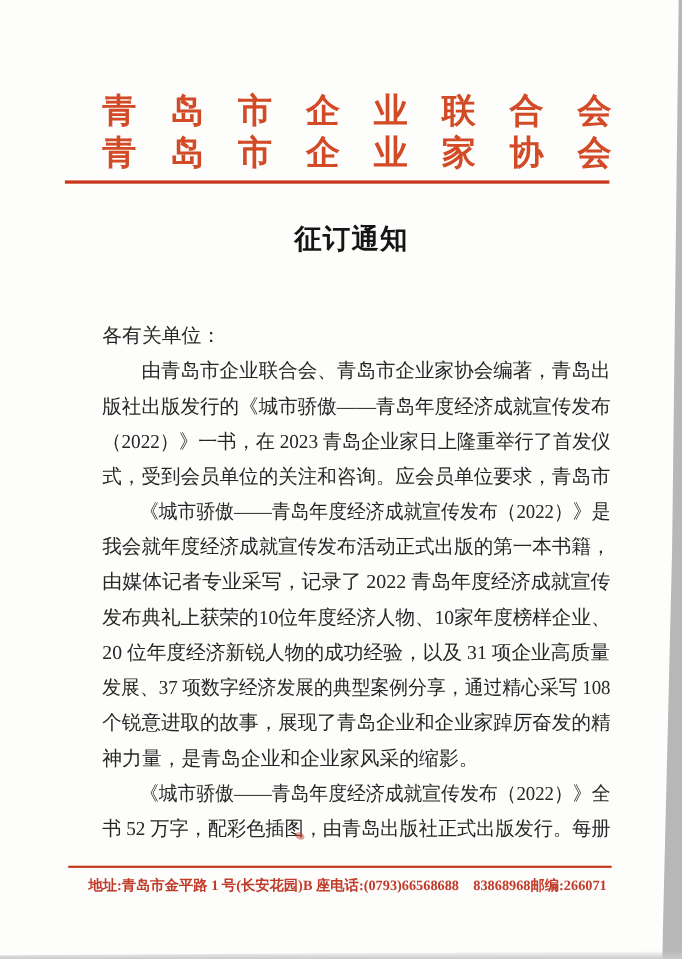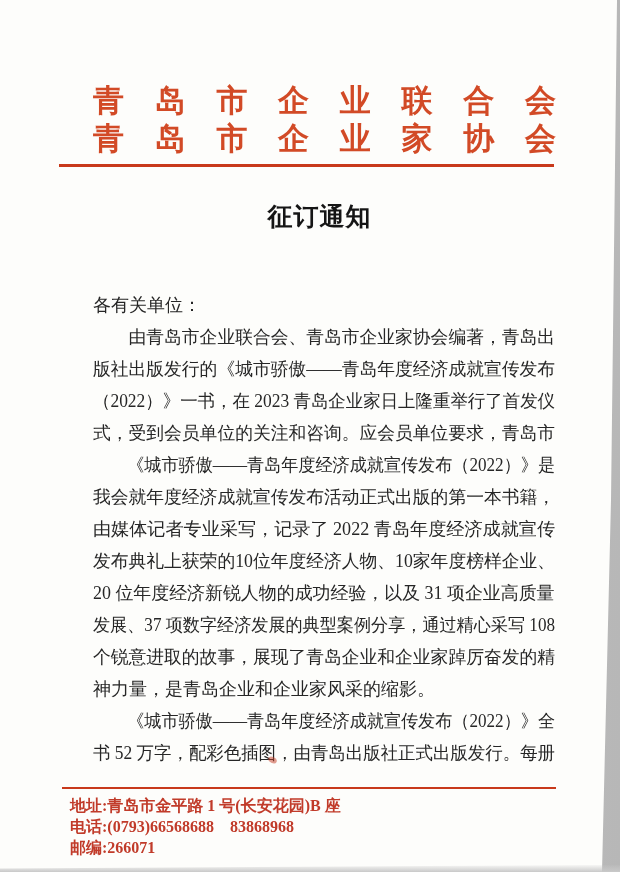--- a/index.html
+++ b/index.html
@@ -39,23 +39,22 @@
     font-size:18px;color:#262626;
   }
   .ln{
     display:table;white-space:nowrap;line-height:32px;
     transform-origin:0 50%;
   }
 
   .footer{
     position:absolute;left:70px;top:796px;width:492px;
     display:flex;justify-content:center;
-    font-size:16px;font-weight:bold;color:var(--footer-red);
+    font-size:13px;font-weight:bold;color:var(--footer-red);
     white-space:nowrap;
-    flex-direction:column;
   }
 
   
   .edge-right{
     position:absolute;inset:0;pointer-events:none;
     background:linear-gradient(to right,#d2d2d2,#b7b7b7);
     clip-path:polygon(617px 0px,620px 0px,620px 872px,602px 872px,611px 500px);
   }
   .edge-bottom{
     position:absolute;left:0;bottom:0;width:100%;height:8px;pointer-events:none;

